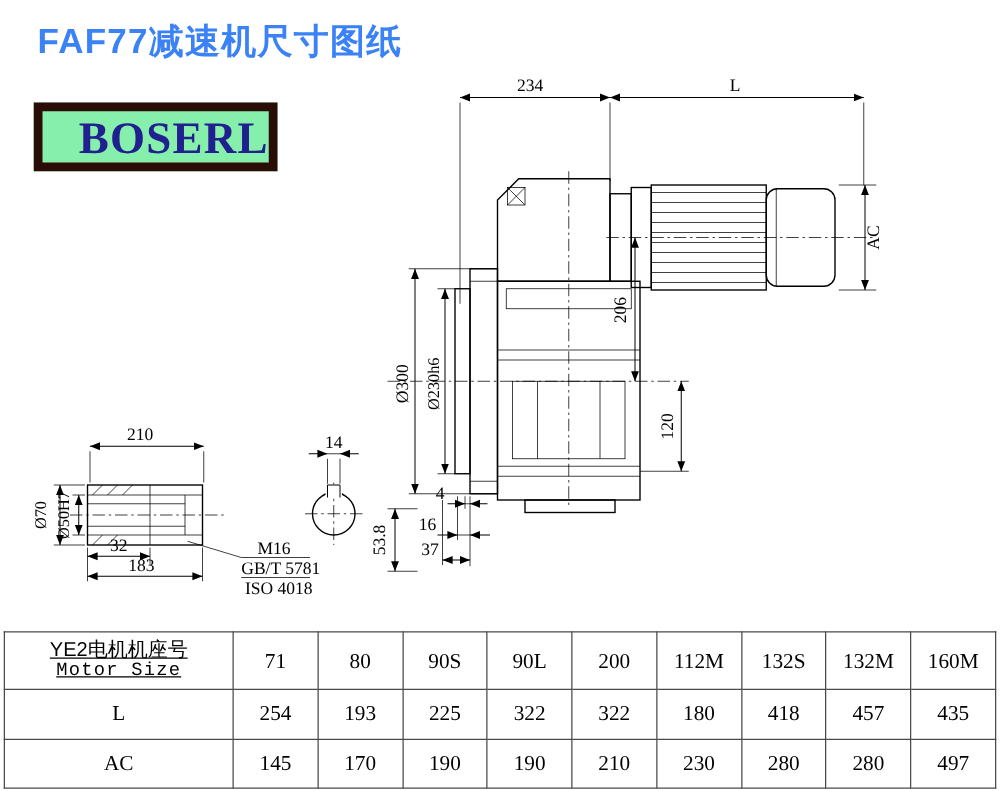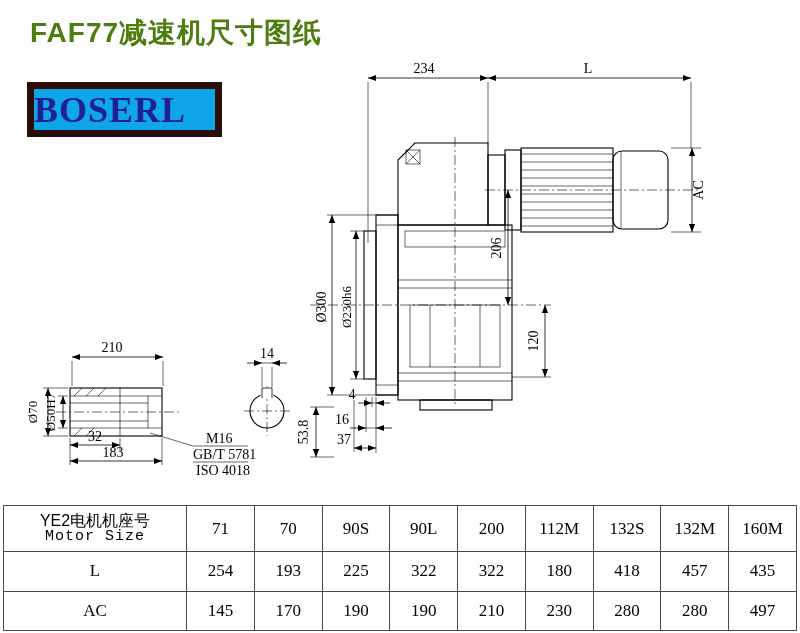--- a/index.html
+++ b/index.html
@@ -1,46 +1,46 @@
 <!DOCTYPE html>
 <html><head>
 <meta charset="utf-8">
 <style>
   * { margin:0; padding:0; box-sizing:border-box; }
   html,body { background:#ffffff; }
   body { width:800px; height:633px; font-family:"Liberation Sans", sans-serif; }
   #app { position:relative; width:800px; height:633px; background:#fff; overflow:hidden; }
 
   .title { position:absolute; left:30px; top:14px; font-size:28px; font-weight:bold;
-           color:#4d7c0f; letter-spacing:1px; font-family:"Liberation Sans", sans-serif; }
+           color:#3b82f6; letter-spacing:1px; font-family:"Liberation Sans", sans-serif; }
 
   .logo-box { position:absolute; left:27px; top:82px; width:195px; height:55px;
-              border:7px solid #2b0d08; background:#0ea5e9;
-              display:flex; align-items:center; justify-content:flex-start; }
+              border:7px solid #2b0d08; background:#86efac;
+              display:flex; align-items:center; justify-content:flex-end; }
   .logo-text { font-family:"Liberation Serif", serif; font-weight:bold; font-size:36px;
                color:#20208e; letter-spacing:1px; line-height:1; }
 
   svg.drawing { position:absolute; left:0; top:55px; }
 
   
   .ol   { fill:none; stroke:#000; stroke-width:1.1; }
   .thin { fill:none; stroke:#000; stroke-width:0.6; }
   .dim  { fill:none; stroke:#000; stroke-width:0.8; }
   .cl   { fill:none; stroke:#000; stroke-width:0.6; stroke-dasharray:10 3 2 3; }
   .dtxt { font-family:"Liberation Serif", serif; font-size:14px; fill:#000; }
   .dtxt-sm { font-family:"Liberation Serif", serif; font-size:13px; fill:#000; }
 
   .dim-table { position:absolute; left:3px; top:505px; width:794px; height:126px;
                border-collapse:collapse; table-layout:fixed; background:#fff; }
   .dim-table th, .dim-table td { border:1px solid #4a4a4a; text-align:center; vertical-align:middle;
                font-family:"Liberation Serif", serif; font-size:17px; font-weight:normal;
                color:#000; padding:0; overflow:hidden; }
   .dim-table tr:first-child { height:35px; }
   .dim-table tr { height:30px; }
-  .label-col { width:183px; }
+  .label-col { width:183px;text-decoration:underline; }
   .hdr-cn { font-family:"Liberation Sans", sans-serif; font-size:16px; line-height:1.1; }
   .hdr-en { font-family:"Liberation Mono", monospace; font-size:15px; letter-spacing:1px; line-height:1.1; }
 </style>
 </head>
 <body>
 
 <div id="app">
 
   <div class="title">FAF77减速机尺寸图纸</div>
 
@@ -227,21 +227,21 @@
   </svg>
 
   <table class="dim-table">
     <tbody>
       <tr>
         <th class="label-col">
           <div class="hdr-cn">YE2电机机座号</div>
           <div class="hdr-en">Motor Size</div>
         </th>
         <th>71</th>
-        <th>70</th>
+        <th>80</th>
         <th>90S</th>
         <th>90L</th>
         <th>200</th>
         <th>112M</th>
         <th>132S</th>
         <th>132M</th>
         <th>160M</th>
       </tr>
       <tr>
         <td>L</td>

